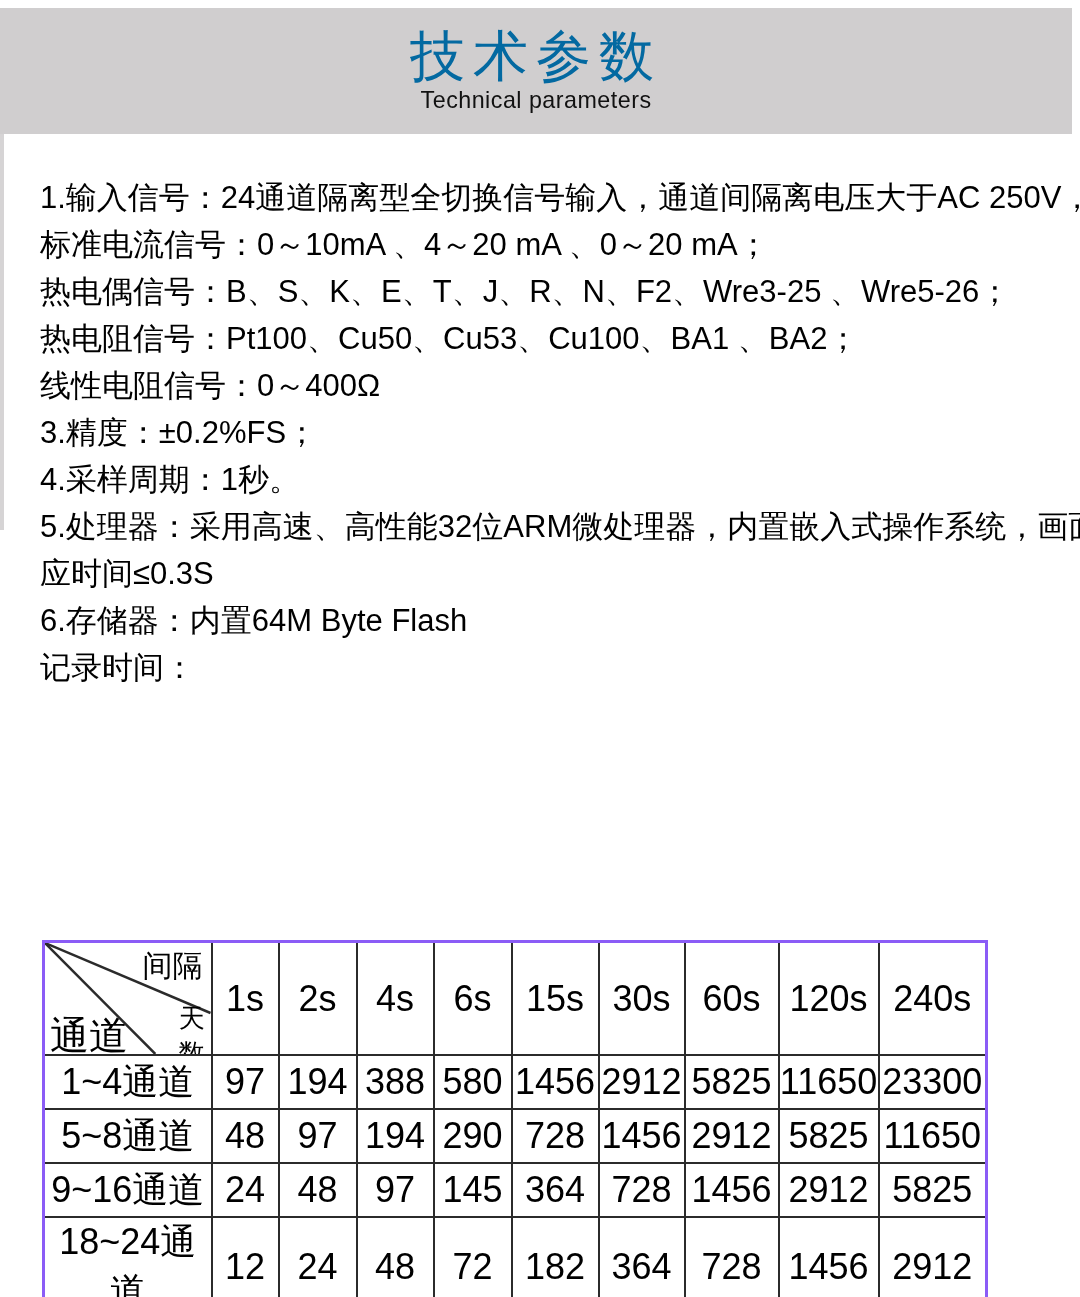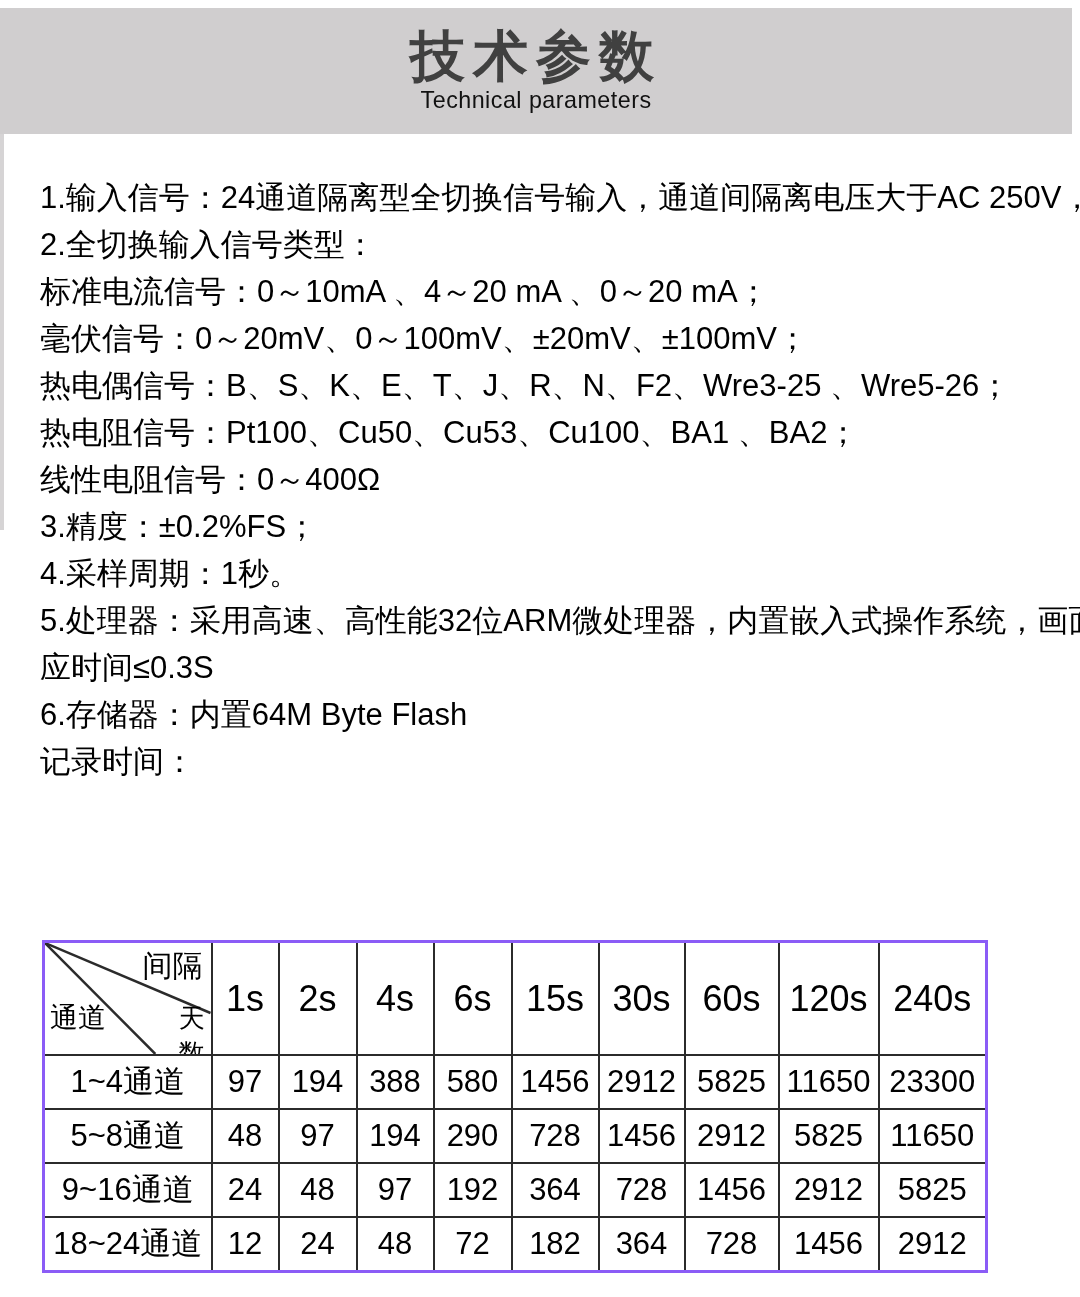--- a/index.html
+++ b/index.html
@@ -12,22 +12,22 @@
     overflow:hidden;
   }
 
   
   .header-band {
     position:absolute; top:8px; left:0; width:1072px; height:126px;
     background:#d0cecf;
     display:flex; flex-direction:column; align-items:center; justify-content:center;
   }
   .page-title {
-    font-size:55px; font-weight:700; letter-spacing:8px;
-    line-height:1.05; color:#404040;
+    font-size:55px; font-weight:400; letter-spacing:8px;
+    line-height:1.05; color:#0369a1;
   }
   .page-subtitle {
     font-size:24px; font-weight:400; letter-spacing:0.5px;
     margin-top:0px; color:#111;
     transform:scaleX(0.97);
   }
 
   
   .left-strip {
     position:absolute; top:134px; left:0; width:4px; height:396px;
@@ -49,47 +49,45 @@
     border-collapse:collapse; table-layout:fixed;
     background:#fff;
   }
   table.record th, table.record td {
     border:2px solid #2b2b2b;
     padding:0; text-align:center; vertical-align:middle;
     font-weight:400; color:#000; overflow:hidden;
   }
   table.record { border:3px solid #8b5cf6; }
   table.record thead th { height:111px; font-size:36px; }
-  table.record tbody td { height:52px; font-size:31px; }
+  table.record tbody td { height:52px; font-size:36px; }
   td.rowlabel { text-align:left; padding-left:6px; font-size:32px; }
 
   
   th.corner { position:relative; }
   th.corner svg { position:absolute; top:0; left:0; width:100%; height:100%; }
   th.corner .c-top { position:absolute; top:3px;  right:8px;  font-size:30px; }
   th.corner .c-mid { position:absolute; top:58px; left:80px;  font-size:26px;margin-left:48px; }
-  th.corner .c-bot { position:absolute; top:56px; left:5px;   font-size:28px; }
+  th.corner .c-bot { position:absolute; top:66px; left:5px;   font-size:39px; }
 </style>
 </head>
 <body>
 
 <div id="page">
 
   <div class="header-band">
     <div class="page-title">技术参数</div>
     <div class="page-subtitle">Technical parameters</div>
   </div>
 
   <div class="left-strip"></div>
 
   <div class="specs">
     <div class="spec-line">1.输入信号：24通道隔离型全切换信号输入，通道间隔离电压大于AC 250V，通道和地</div>
-    <div class="spec-line">2.全切换输入信号类型：</div>
     <div class="spec-line">标准电流信号：0～10mA 、4～20 mA 、0～20 mA；</div>
-    <div class="spec-line">毫伏信号：0～20mV、0～100mV、±20mV、±100mV；</div>
     <div class="spec-line">热电偶信号：B、S、K、E、T、J、R、N、F2、Wre3-25 、Wre5-26；</div>
     <div class="spec-line">热电阻信号：Pt100、Cu50、Cu53、Cu100、BA1 、BA2；</div>
     <div class="spec-line">线性电阻信号：0～400Ω</div>
     <div class="spec-line">3.精度：±0.2%FS；</div>
     <div class="spec-line">4.采样周期：1秒。</div>
     <div class="spec-line">5.处理器：采用高速、高性能32位ARM微处理器，内置嵌入式操作系统，画面切换响</div>
     <div class="spec-line">应时间≤0.3S</div>
     <div class="spec-line">6.存储器：内置64M Byte Flash</div>
     <div class="spec-line">记录时间：</div>
   </div>
@@ -152,21 +150,21 @@
         <td>1456</td>
         <td>2912</td>
         <td>5825</td>
         <td>11650</td>
       </tr>
       <tr>
         <td class="rowlabel">9~16通道</td>
         <td>24</td>
         <td>48</td>
         <td>97</td>
-        <td>192</td>
+        <td>145</td>
         <td>364</td>
         <td>728</td>
         <td>1456</td>
         <td>2912</td>
         <td>5825</td>
       </tr>
       <tr>
         <td class="rowlabel">18~24通道</td>
         <td>12</td>
         <td>24</td>

